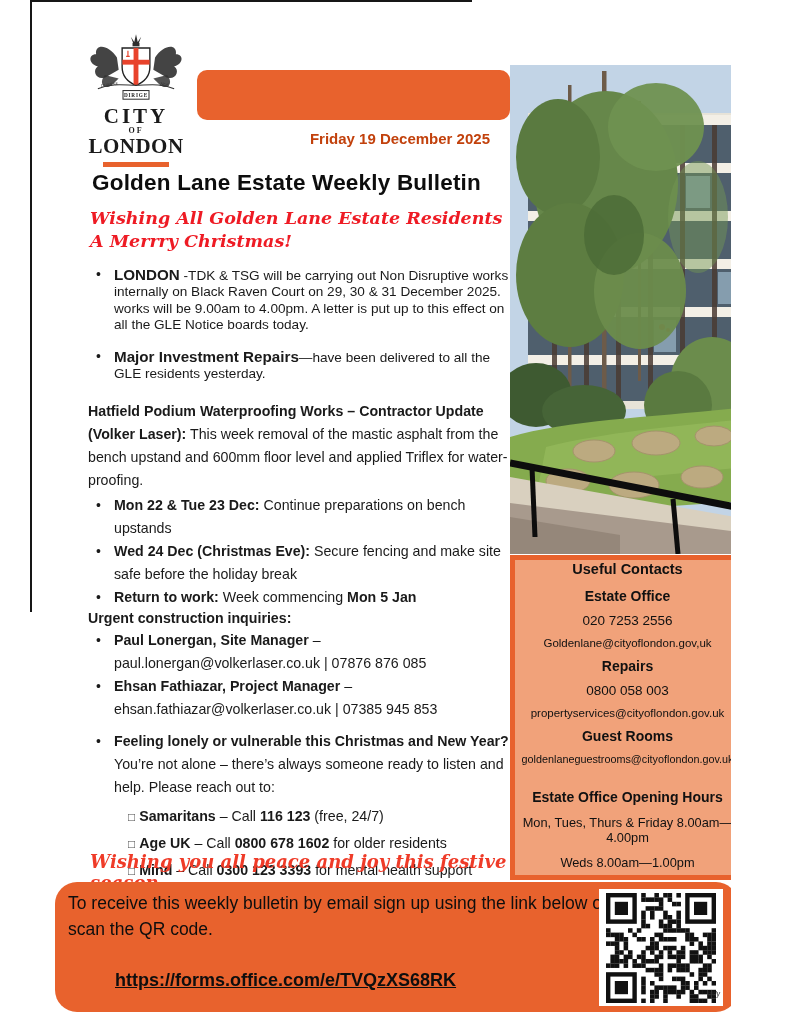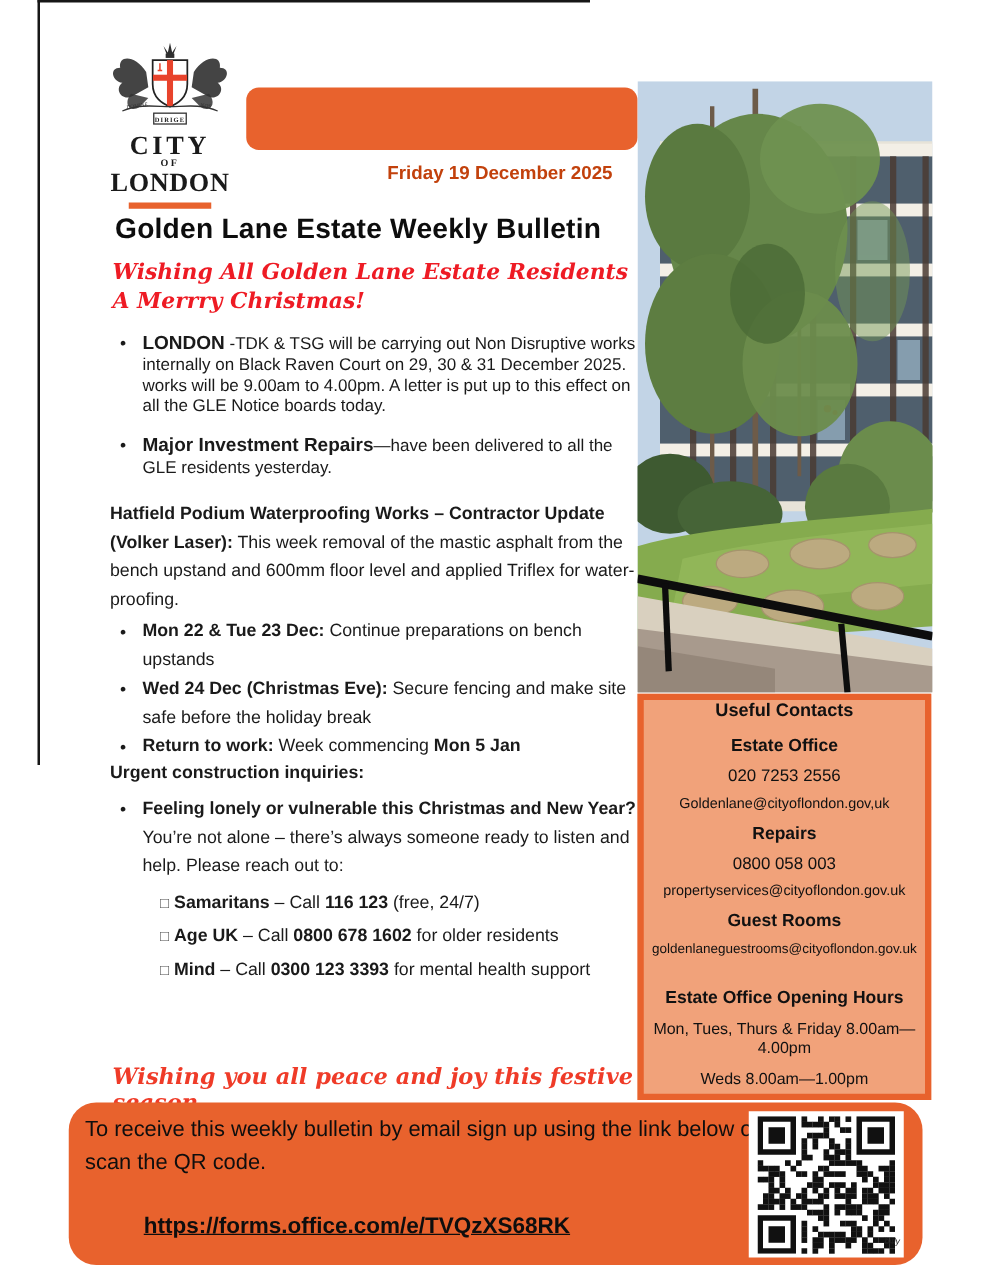--- a/index.html
+++ b/index.html
@@ -1,16 +1,16 @@
 <!DOCTYPE html>
 <html><head>
 <meta charset="utf-8">
 <style>
   html,body{margin:0;padding:0;background:#ffffff;}
-  .page{position:relative;width:789px;height:1024px;background:#fff;overflow:hidden;
+  .page{position:relative;width:731px;height:1024px;background:#fff;overflow:hidden;
         font-family:"Liberation Sans",sans-serif;color:#1a1a1a;}
 
   
   .top-rule{position:absolute;left:30px;top:0;width:442px;height:2px;background:#161616;}
   .left-rule{position:absolute;left:30px;top:0;width:2px;height:612px;background:#161616;}
 
   
   .crest{position:absolute;left:80px;top:32px;width:112px;text-align:center;}
   .crest svg{display:block;margin:0 auto;}
   .crest-city{font-family:"Liberation Serif",serif;font-weight:700;font-size:21px;letter-spacing:3px;line-height:1;margin-top:2px;}
@@ -232,20 +232,29 @@
       <div class="li">
         <b>Wed 24 Dec (Christmas Eve):</b><span> Secure fencing and make site safe before the holiday break</span>
       </div>
       <div class="li">
         <b>Return to work:</b><span> Week commencing </span><b>Mon 5 Jan</b>
       </div>
     </div>
 
     <div class="urgent">Urgent construction inquiries:</div>
 
+    <div class="cal">
+      <div class="li contact-item">
+        <b>Paul Lonergan, Site Manager</b><span> – paul.lonergan@volkerlaser.co.uk | 07876 876 085</span>
+      </div>
+      <div class="li contact-item">
+        <b>Ehsan Fathiazar, Project Manager</b><span> –</span><br>
+        <span>ehsan.fathiazar@volkerlaser.co.uk | 07385 945 853</span>
+      </div>
+    </div>
 
     <div class="cal lonely">
       <div class="li">
         <b>Feeling lonely or vulnerable this Christmas and New Year?</b><br>
         <span>You’re not alone – there’s always someone ready to listen and help. Please reach out to:</span>
       </div>
       <div class="helplines">
         <div>
           <span class="boxglyph">□</span><b>Samaritans</b><span> – Call </span><b>116 123</b><span> (free, 24/7)</span>
         </div>

